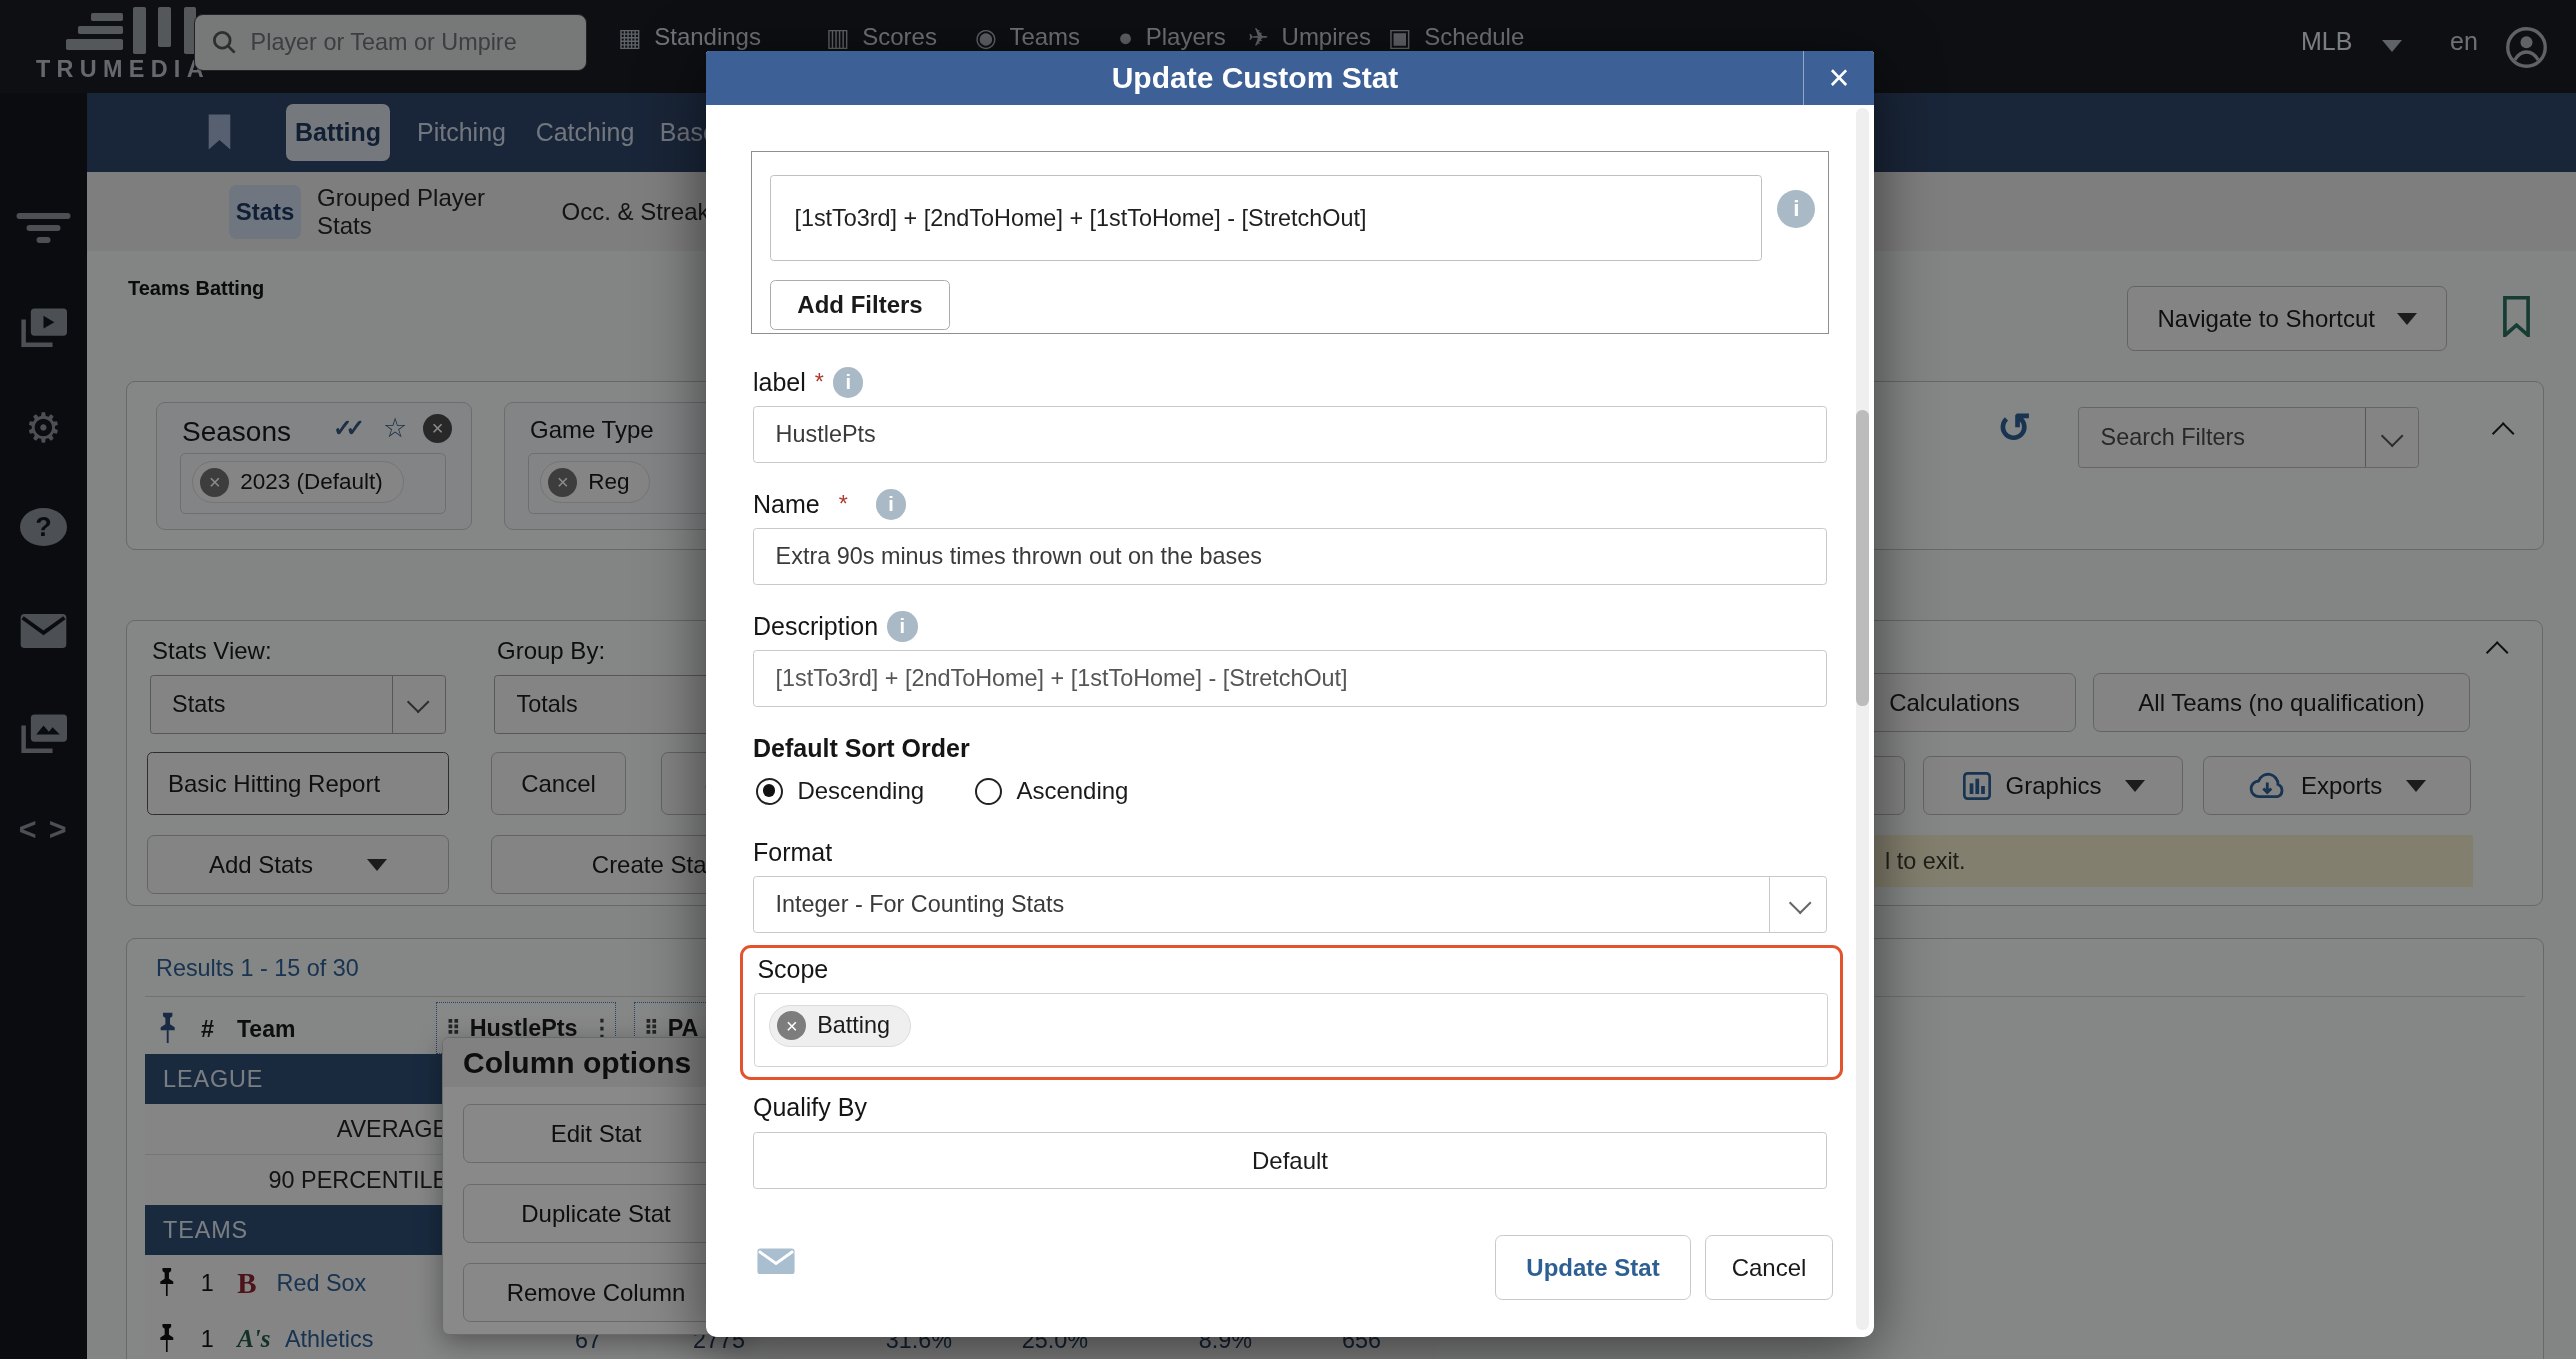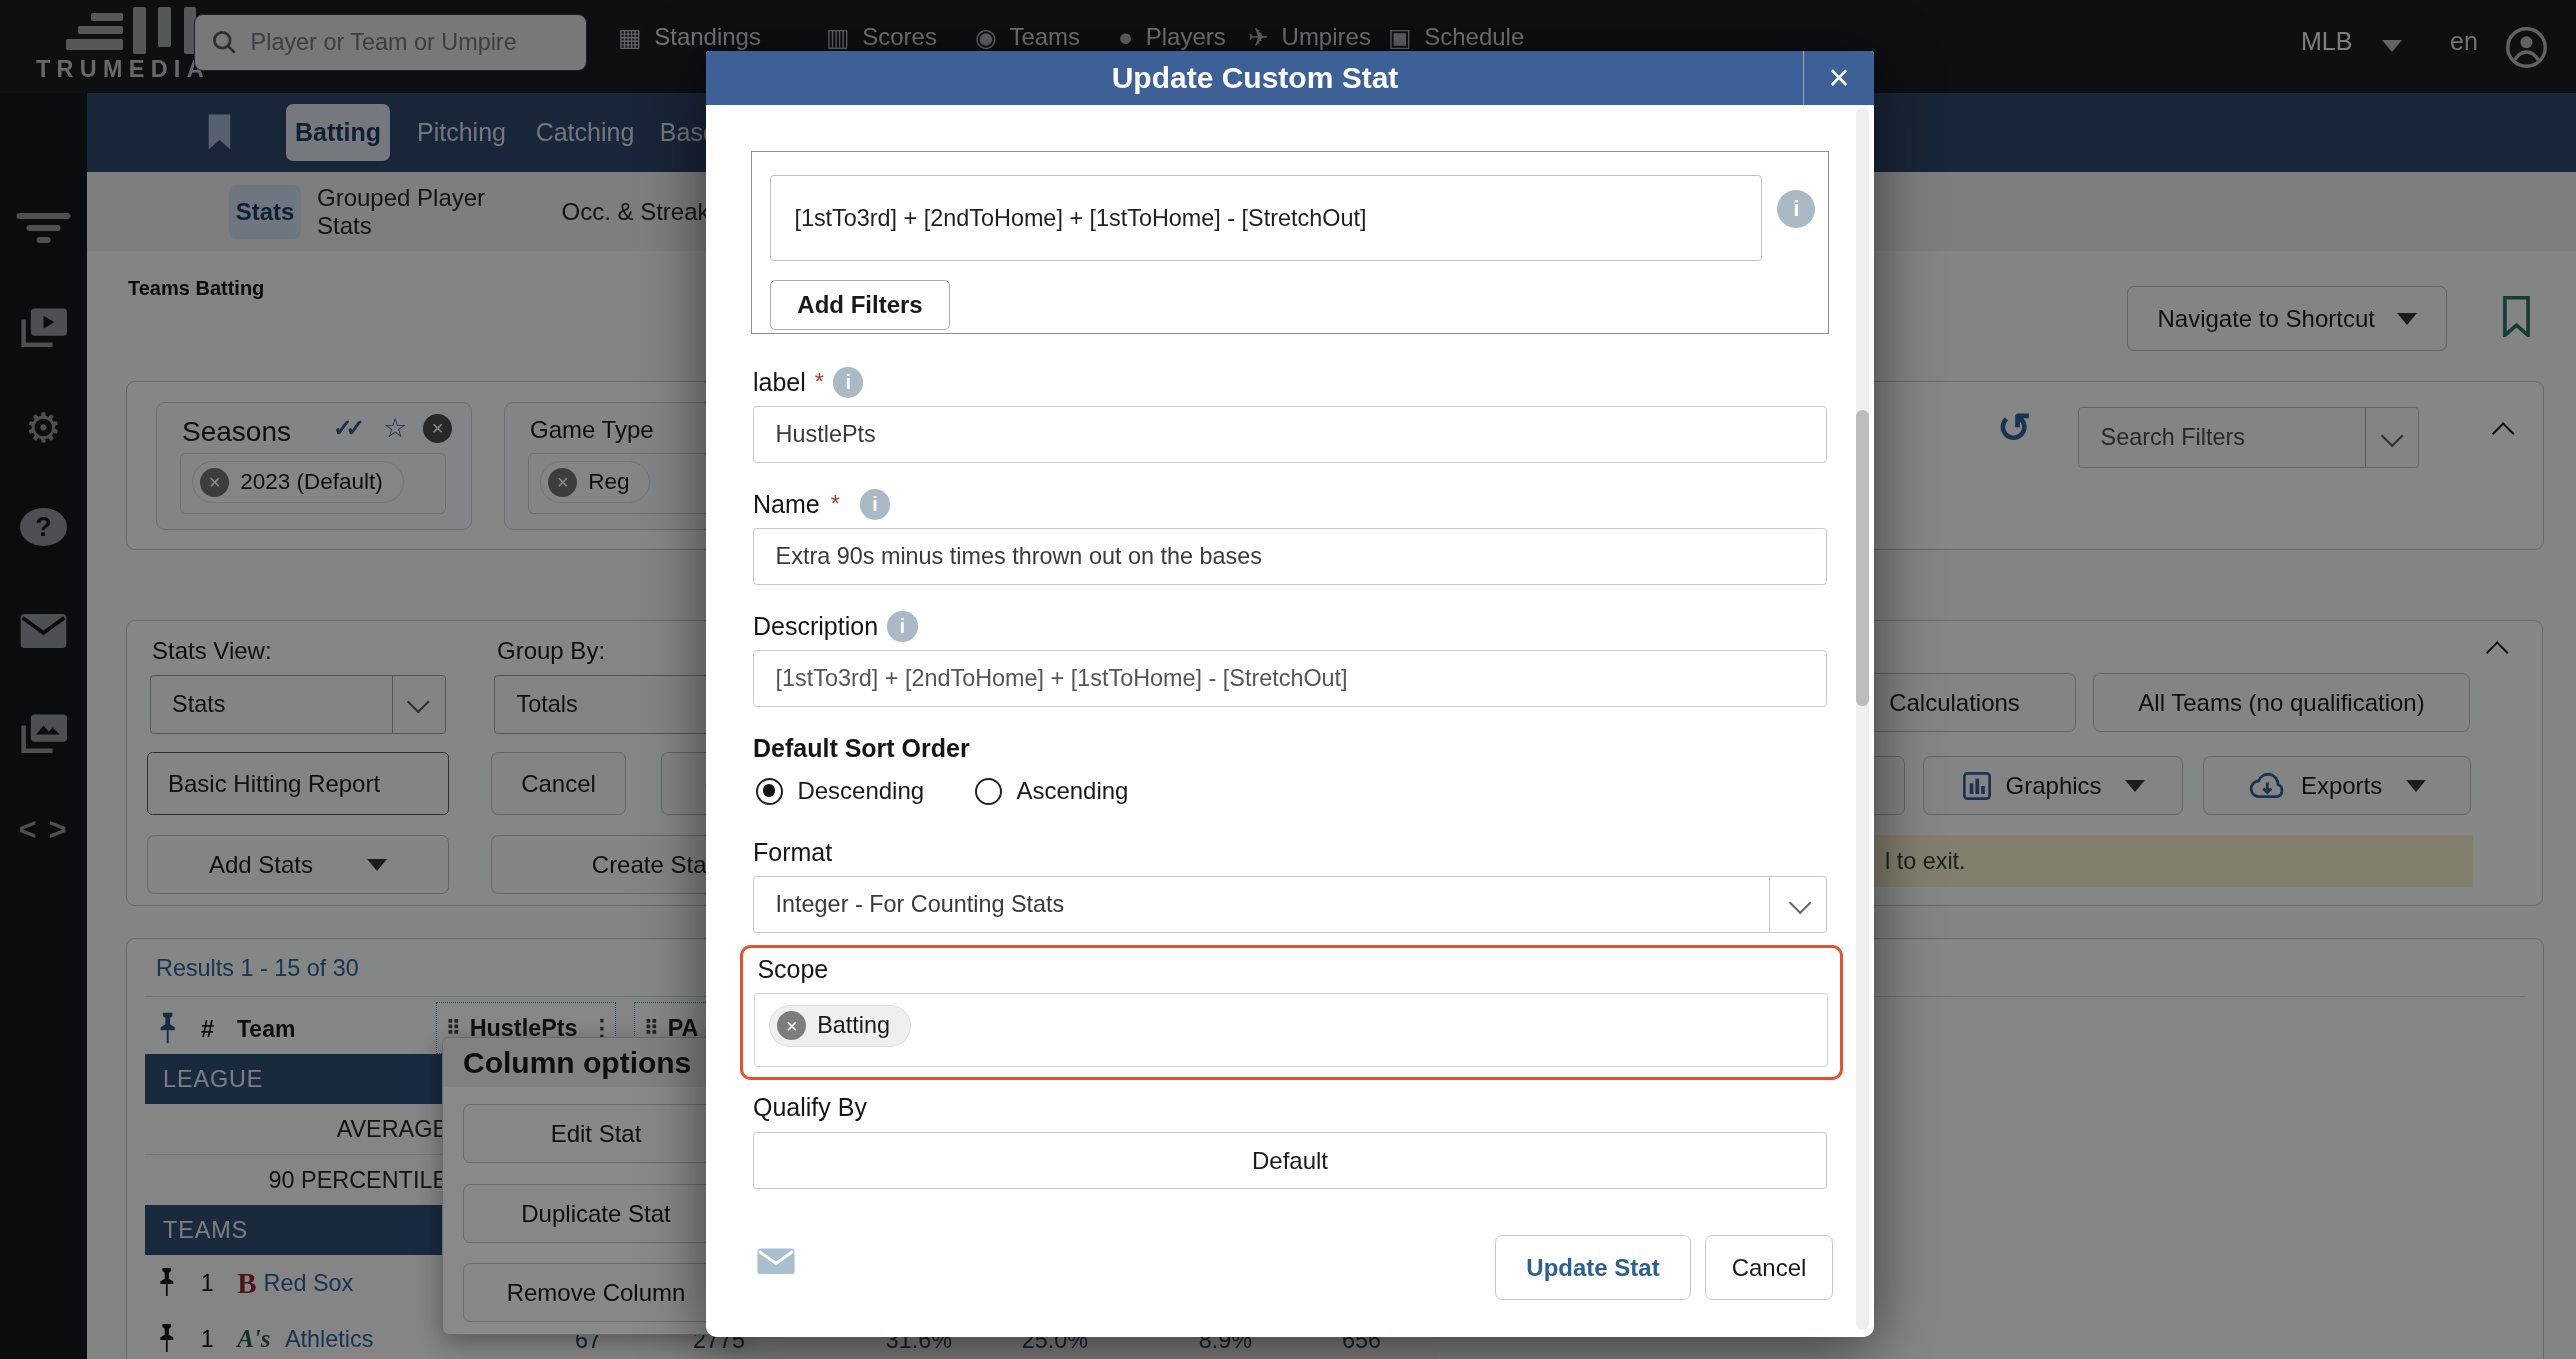--- a/index.html
+++ b/index.html
@@ -341,21 +341,21 @@
       <span style="margin-left:18px">TEAMS</span>
     </div>
 
     <div class="litrow" style="left:18px;top:316px;width:1293px;height:56px">
       <svg style="margin-left:10.8px" width="21.6" height="34" viewBox="0 0 20 30">
         <path d="M6 1h8v3l-2 1.5V11l4 2.5V16H4v-2.5L8 11V5.5L6 4z" fill="#111"></path>
         <rect x="9.2" y="16" width="1.6" height="11" fill="#111"></rect>
       </svg>
       <span style="margin-left:23.4px;color:#111">1</span>
       <span style="margin-left:23.4px;font-family:'Liberation Serif',serif;font-weight:bold;font-size:29px;color:#8c2332">B</span>
-      <span style="margin-left:7px;color:#2d5f93">Red Sox</span>
+      <span style="margin-left:20px;color:#2d5f93">Red Sox</span>
     </div>
 
     <div class="litrow" style="left:18px;top:372px;width:1293px;height:56px;border-bottom:none">
       <svg style="margin-left:10.8px" width="21.6" height="34" viewBox="0 0 20 30">
         <path d="M6 1h8v3l-2 1.5V11l4 2.5V16H4v-2.5L8 11V5.5L6 4z" fill="#111"></path>
         <rect x="9.2" y="16" width="1.6" height="11" fill="#111"></rect>
       </svg>
       <span style="margin-left:23.4px;color:#111">1</span>
       <span style="margin-left:23.4px;font-family:'Liberation Serif',serif;font-weight:bold;font-style:italic;font-size:25px;color:#1f5c42">A's</span>
       <span style="margin-left:14.4px;color:#2d5f93">Athletics</span>
@@ -407,21 +407,21 @@
 
   <div class="fieldlabel" style="left:47px;top:316px">
     <span>label</span>
     <span class="req">*</span>
     <span class="info">i</span>
   </div>
   <div class="minput" style="top:355px">
     <span>HustlePts</span>
   </div>
 
-  <div class="fieldlabel" style="left:47px;top:438px;gap:11px">
+  <div class="fieldlabel" style="left:47px;top:438px;gap:19px">
     <span>Name</span>
     <span class="req">*</span>
     <span class="info" style="margin-left:9px">i</span>
   </div>
   <div class="minput" style="top:477px">
     <span>Extra 90s minus times thrown out on the bases</span>
   </div>
 
   <div class="fieldlabel" style="left:47px;top:560px">
     <span>Description</span>

